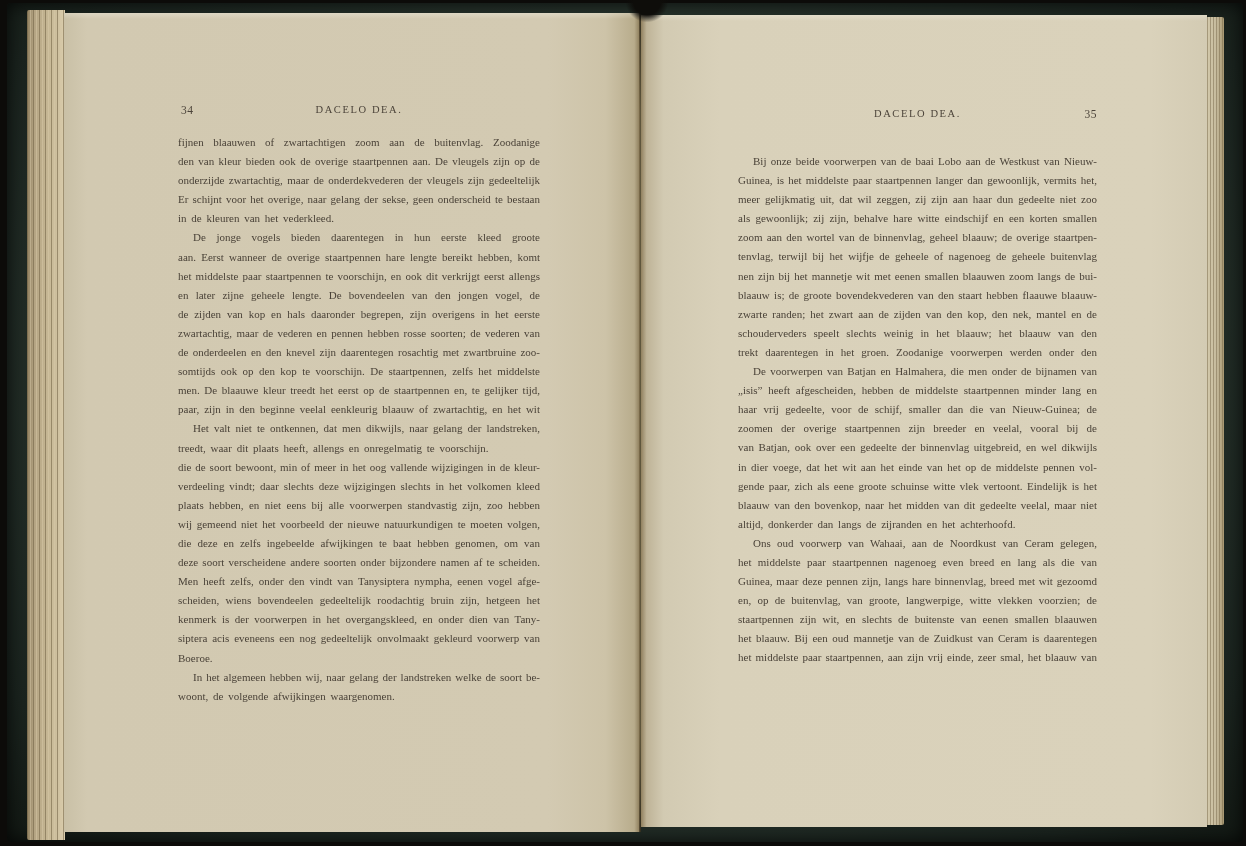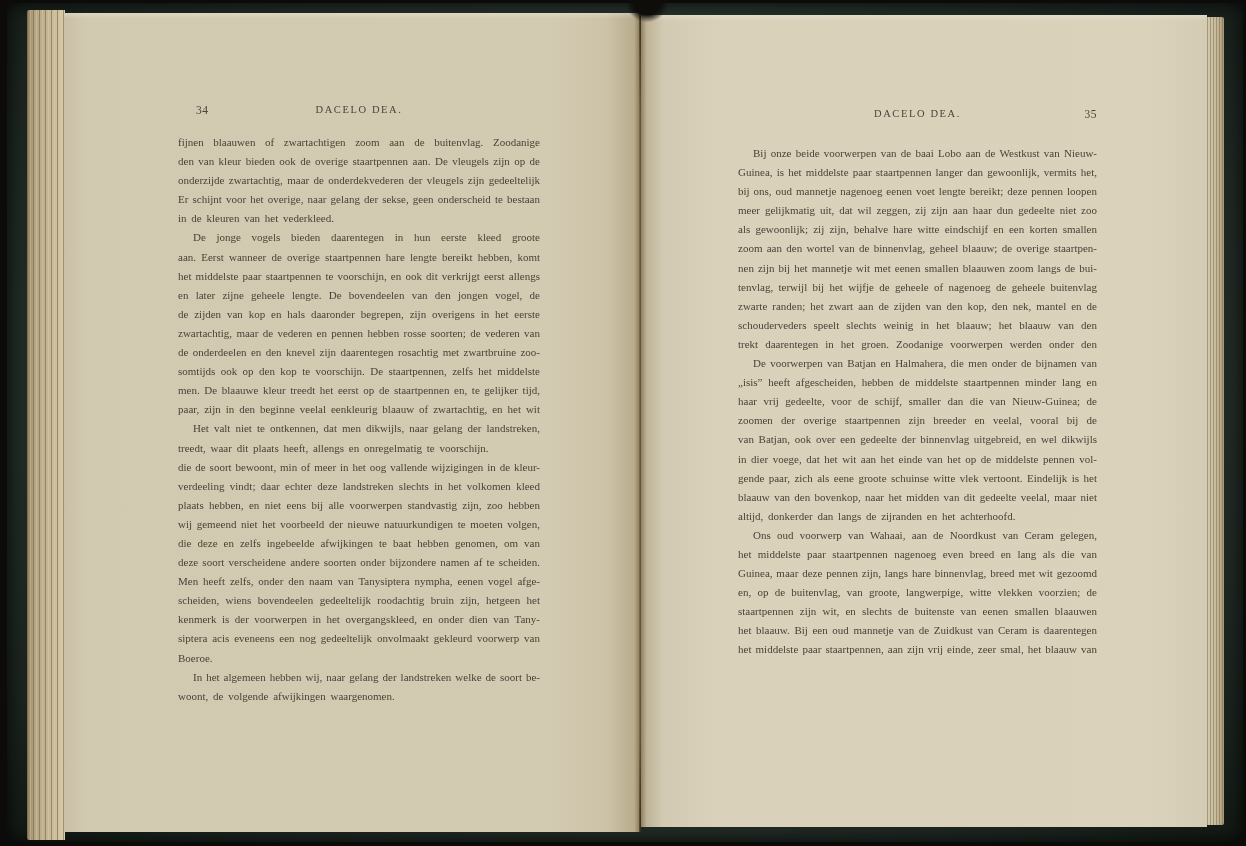--- a/index.html
+++ b/index.html
@@ -60,36 +60,36 @@
   
   .pg-header{
     position:absolute;height:14px;
     color:#4c443a;font-size:10.5px;
   }
   .running-head{
     position:absolute;left:0;right:0;text-align:center;
     letter-spacing:1.6px;
   }
   .pagenum{position:absolute;top:0;font-size:11.5px;letter-spacing:.5px;}
-  .pagenum.left{left:18px;}
+  .pagenum.left{left:3px;}
   .pagenum.right{right:0;margin-left:40px;}
   .pg-body{position:absolute;}
   .line{
     font-size:11px;color:#4a4238;
     height:19.1px;line-height:19.1px;overflow:hidden;
     text-align:justify;text-align-last:justify;
     word-spacing:1px;
   }
   .line.first{text-indent:15px;}
   .line.lastline{text-align-last:left;word-spacing:2px;}
   
   #left-header{left:178px;top:104px;width:362px;}
   #left-body{left:178px;top:133px;width:362px;}
   #right-header{left:738px;top:108px;width:359px;}
-  #right-body{left:738px;top:144px;width:359px;}
+  #right-body{left:738px;top:152px;width:359px;}
 </style>
 </head>
 <body>
 
 <div>
   <div class="cover"></div>
   <div class="fe-left"></div>
   <div class="fe-right"></div>
 
   <div class="page page-left"></div>
@@ -113,47 +113,47 @@
       <div class="line">en later zijne geheele lengte. De bovendeelen van den jongen vogel, de vleugels,</div>
       <div class="line">de zijden van kop en hals daaronder begrepen, zijn overigens in het eerste kleed</div>
       <div class="line">zwartachtig, maar de vederen en pennen hebben rosse soorten; de vederen van</div>
       <div class="line">de onderdeelen en den knevel zijn daarentegen rosachtig met zwartbruine zoo-</div>
       <div class="line">somtijds ook op den kop te voorschijn. De staartpennen, zelfs het middelste</div>
       <div class="line">men. De blaauwe kleur treedt het eerst op de staartpennen en, te gelijker tijd,</div>
       <div class="line">paar, zijn in den beginne veelal eenkleurig blaauw of zwartachtig, en het wit</div>
       <div class="line first">Het valt niet te ontkennen, dat men dikwijls, naar gelang der landstreken,</div>
       <div class="line lastline">treedt, waar dit plaats heeft, allengs en onregelmatig te voorschijn.</div>
       <div class="line">die de soort bewoont, min of meer in het oog vallende wijzigingen in de kleur-</div>
-      <div class="line">verdeeling vindt; daar echter deze landstreken slechts in het volkomen kleed</div>
+      <div class="line">verdeeling vindt; daar slechts deze wijzigingen slechts in het volkomen kleed</div>
       <div class="line">plaats hebben, en niet eens bij alle voorwerpen standvastig zijn, zoo hebben</div>
       <div class="line">wij gemeend niet het voorbeeld der nieuwe natuurkundigen te moeten volgen,</div>
       <div class="line">die deze en zelfs ingebeelde afwijkingen te baat hebben genomen, om van</div>
       <div class="line">deze soort verscheidene andere soorten onder bijzondere namen af te scheiden.</div>
-      <div class="line">Men heeft zelfs, onder den naam van Tanysiptera nympha, eenen vogel afge-</div>
+      <div class="line">Men heeft zelfs, onder den vindt van Tanysiptera nympha, eenen vogel afge-</div>
       <div class="line">scheiden, wiens bovendeelen gedeeltelijk roodachtig bruin zijn, hetgeen het</div>
       <div class="line">kenmerk is der voorwerpen in het overgangskleed, en onder dien van Tany-</div>
       <div class="line">siptera acis eveneens een nog gedeeltelijk onvolmaakt gekleurd voorwerp van</div>
       <div class="line lastline">Boeroe.</div>
       <div class="line first">In het algemeen hebben wij, naar gelang der landstreken welke de soort be-</div>
       <div class="line lastline">woont, de volgende afwijkingen waargenomen.</div>
     </div>
 
   <div class="pg-header" id="right-header">
     <span class="running-head">DACELO DEA.</span>
     <span class="pagenum right">35</span>
   </div>
   <div class="pg-body" id="right-body">
       <div class="line first">Bij onze beide voorwerpen van de baai Lobo aan de Westkust van Nieuw-</div>
       <div class="line">Guinea, is het middelste paar staartpennen langer dan gewoonlijk, vermits het,</div>
-      <div class="line">bij ons, oud mannetje nagenoeg eenen voet lengte bereikt; deze pennen loopen</div>
       <div class="line">meer gelijkmatig uit, dat wil zeggen, zij zijn aan haar dun gedeelte niet zoo smal</div>
       <div class="line">als gewoonlijk; zij zijn, behalve hare witte eindschijf en een korten smallen witten</div>
       <div class="line">zoom aan den wortel van de binnenvlag, geheel blaauw; de overige staartpen-</div>
+      <div class="line">tenvlag, terwijl bij het wijfje de geheele of nagenoeg de geheele buitenvlag</div>
       <div class="line">nen zijn bij het mannetje wit met eenen smallen blaauwen zoom langs de bui-</div>
-      <div class="line">tenvlag, terwijl bij het wijfje de geheele of nagenoeg de geheele buitenvlag</div>
+      <div class="line">blaauw is; de groote bovendekvederen van den staart hebben flaauwe blaauw-</div>
       <div class="line">zwarte randen; het zwart aan de zijden van den kop, den nek, mantel en de</div>
       <div class="line">schouderveders speelt slechts weinig in het blaauw; het blaauw van den bovenkop</div>
       <div class="line">trekt daarentegen in het groen. Zoodanige voorwerpen werden onder den eigenen</div>
       <div class="line first">De voorwerpen van Batjan en Halmahera, die men onder de bijnamen van</div>
       <div class="line">„isis” heeft afgescheiden, hebben de middelste staartpennen minder lang en aan</div>
       <div class="line">haar vrij gedeelte, voor de schijf, smaller dan die van Nieuw-Guinea; de blaauwe</div>
       <div class="line">zoomen der overige staartpennen zijn breeder en veelal, vooral bij de voorwerpen</div>
       <div class="line">van Batjan, ook over een gedeelte der binnenvlag uitgebreid, en wel dikwijls</div>
       <div class="line">in dier voege, dat het wit aan het einde van het op de middelste pennen vol-</div>
       <div class="line">gende paar, zich als eene groote schuinse witte vlek vertoont. Eindelijk is het</div>

